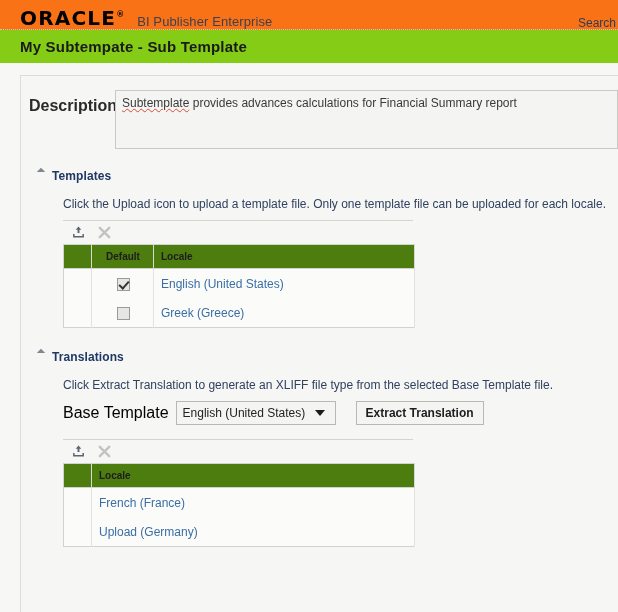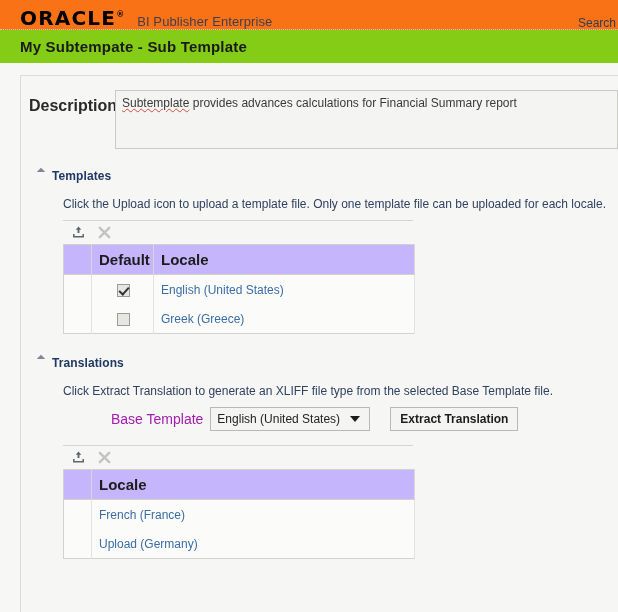--- a/index.html
+++ b/index.html
@@ -192,24 +192,24 @@
 
   
   .data-table {
     border-collapse: collapse;
     width: 352px;
     background: #fbfbfa;
     border: 1px solid #d2d2ce;
     table-layout: fixed;
   }
   .data-table th {
-    background: #c4b5fd;
+    background: #4d7c0f;
     border-right: 1px solid #d8d8d4;
     border-bottom: 1px solid #d2d2ce;
-    font-size: 15px;
+    font-size: 10px;
     font-weight: bold;
     color: #1d1d1d;
     text-align: left;
     padding: 6px 6px 6px 7px;
     height: 18px;
     box-sizing: border-box;
   }
   .data-table td {
     border-right: 1px solid #e2e2de;
     border-bottom: 1px solid #ececes;
@@ -249,24 +249,23 @@
 
   
   .base-row {
     display: flex;
     align-items: center;
     padding-left: 28px;
     margin-bottom: 14px;
     height: 24px;
   }
   .base-label {
-    font-size: 14px;
-    color: #a21caf;
+    font-size: 16px;
+    color: #000000;
     margin-right: 7px;
-    margin-left: 48px;
   }
   .select-box {
     height: 24px;
     min-width: 160px;
     background: #f4f4f3;
     border: 1px solid #b9b9b4;
     box-sizing: border-box;
     display: flex;
     align-items: center;
     padding: 0 6px;

